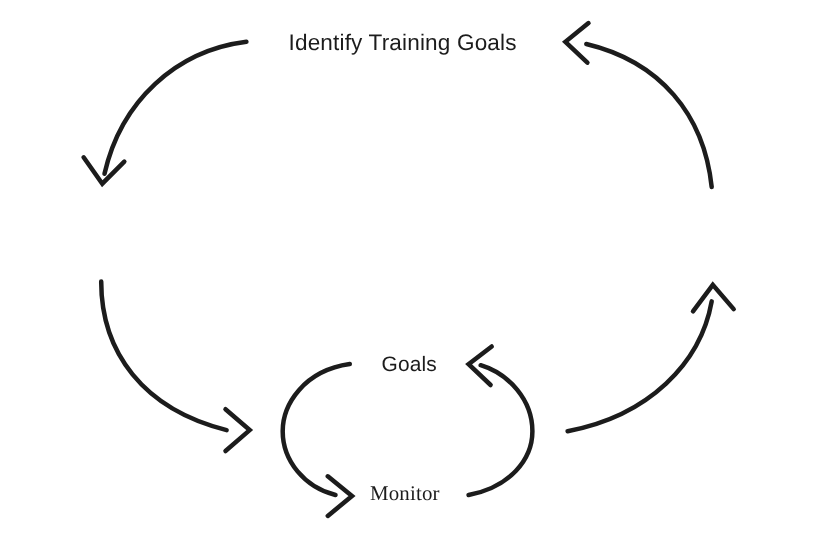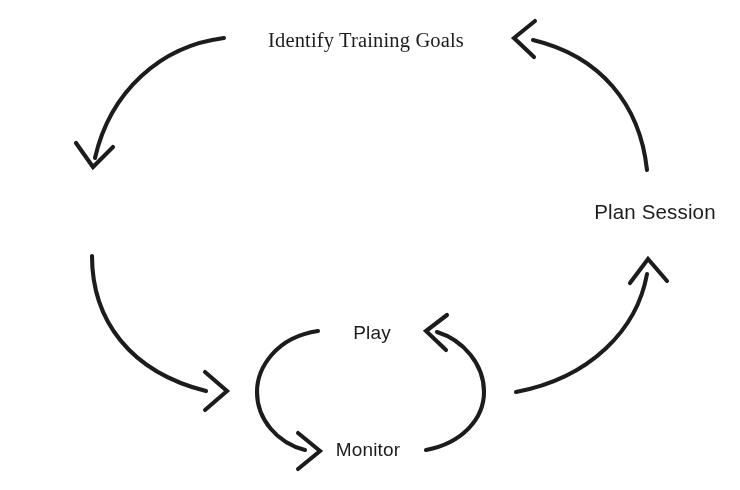--- a/index.html
+++ b/index.html
@@ -36,41 +36,41 @@
     font-size: 20.5px;
   }
   .inner-label {
     font-size: 19px;
   }
   
   #label-identify {
     left: 366px;
     top: 40px;
     transform: translate(-50%, -50%);
-    font-family: Liberation Serif, serif;
   }
   #label-plan {
     left: 655px;
     top: 212px;
     transform: translate(-50%, -50%);
   }
   #label-review {
     left: 95px;
     top: 212px;
     transform: translate(-50%, -50%);
   }
   #label-play {
     left: 372px;
     top: 332px;
     transform: translate(-50%, -50%);
   }
   #label-monitor {
     left: 368px;
     top: 449px;
     transform: translate(-50%, -50%);
+    font-family: Liberation Serif, serif;
   }
 </style>
 </head>
 <body>
 
 <div id="canvas">
 
   <svg id="arrow-layer" viewBox="0 0 740 490" xmlns="http://www.w3.org/2000/svg">
 
     <g>
@@ -100,20 +100,19 @@
 
     <g>
       <path d="M 426 450 C 463 443 484 418 484 392 C 484 364 463 340 437 332" fill="none" stroke="#1c1c1c" stroke-width="4.1" stroke-linecap="round"></path>
       <path d="M 447 315 L 426 331 L 446 350" fill="none" stroke="#1c1c1c" stroke-width="4.1" stroke-linecap="round" stroke-linejoin="miter"></path>
     </g>
 
   </svg>
 
   <div class="node-label outer-label" id="label-identify">Identify Training Goals</div>
 
-  <div class="node-label outer-label" id="label-plan">Plan Session</div>
 
 
-  <div class="node-label inner-label" id="label-play">Play</div>
+  <div class="node-label inner-label" id="label-play">Goals</div>
 
   <div class="node-label inner-label" id="label-monitor">Monitor</div>
 
 </div>
 
 </body></html>

